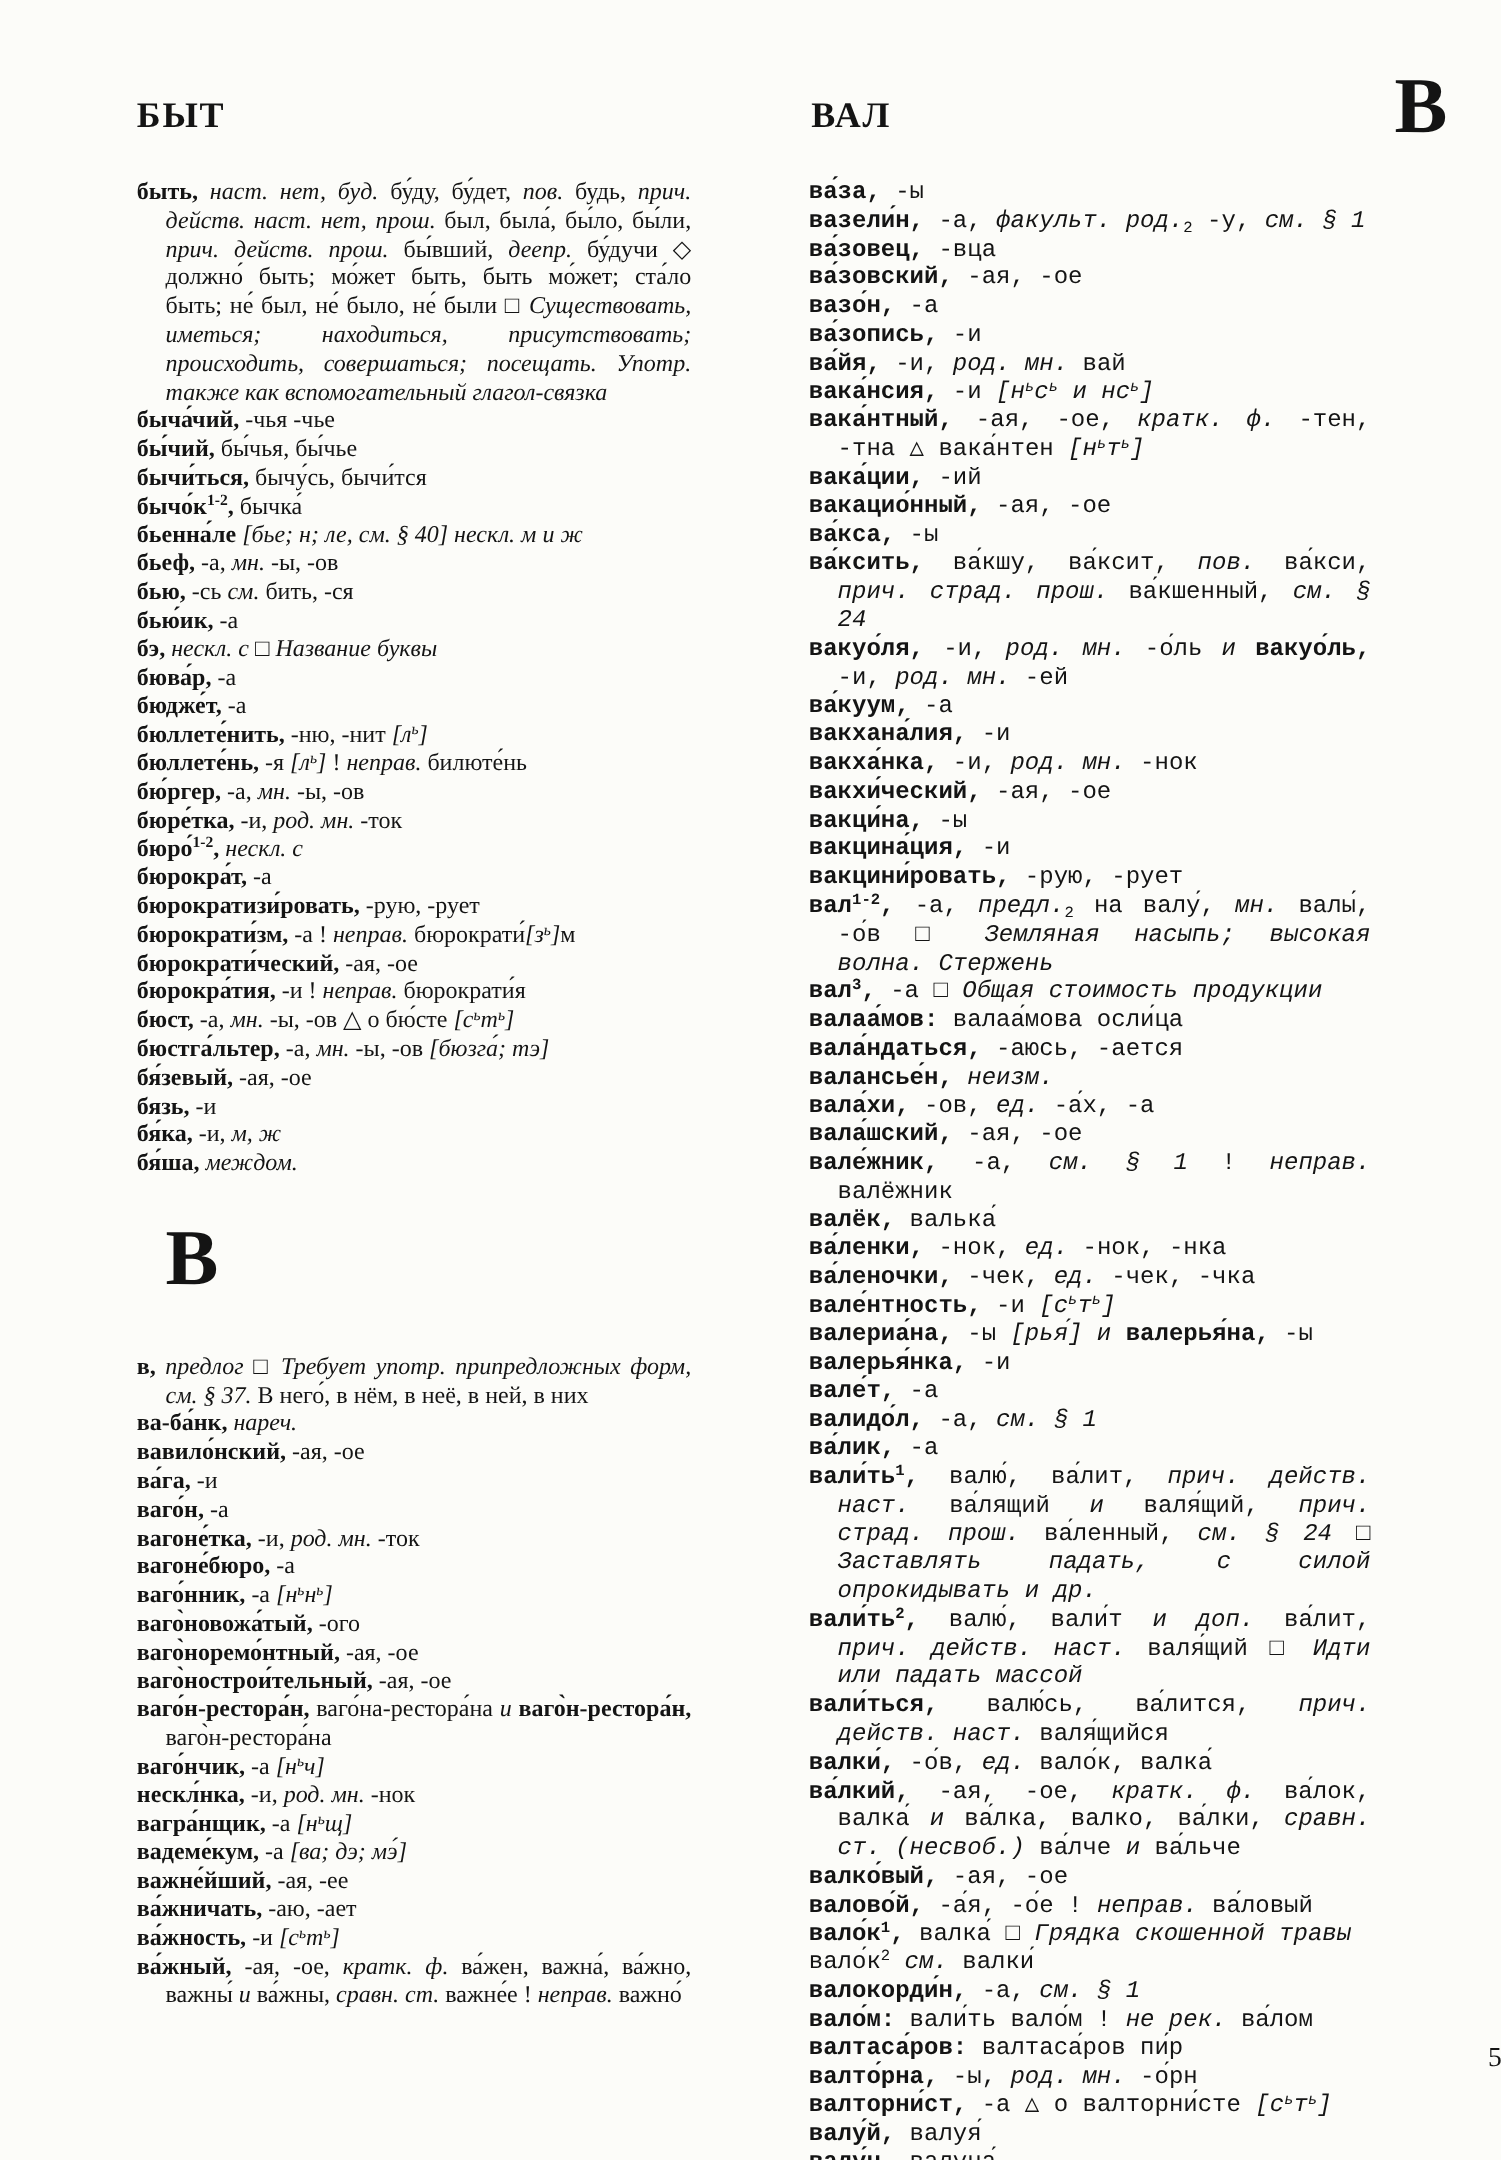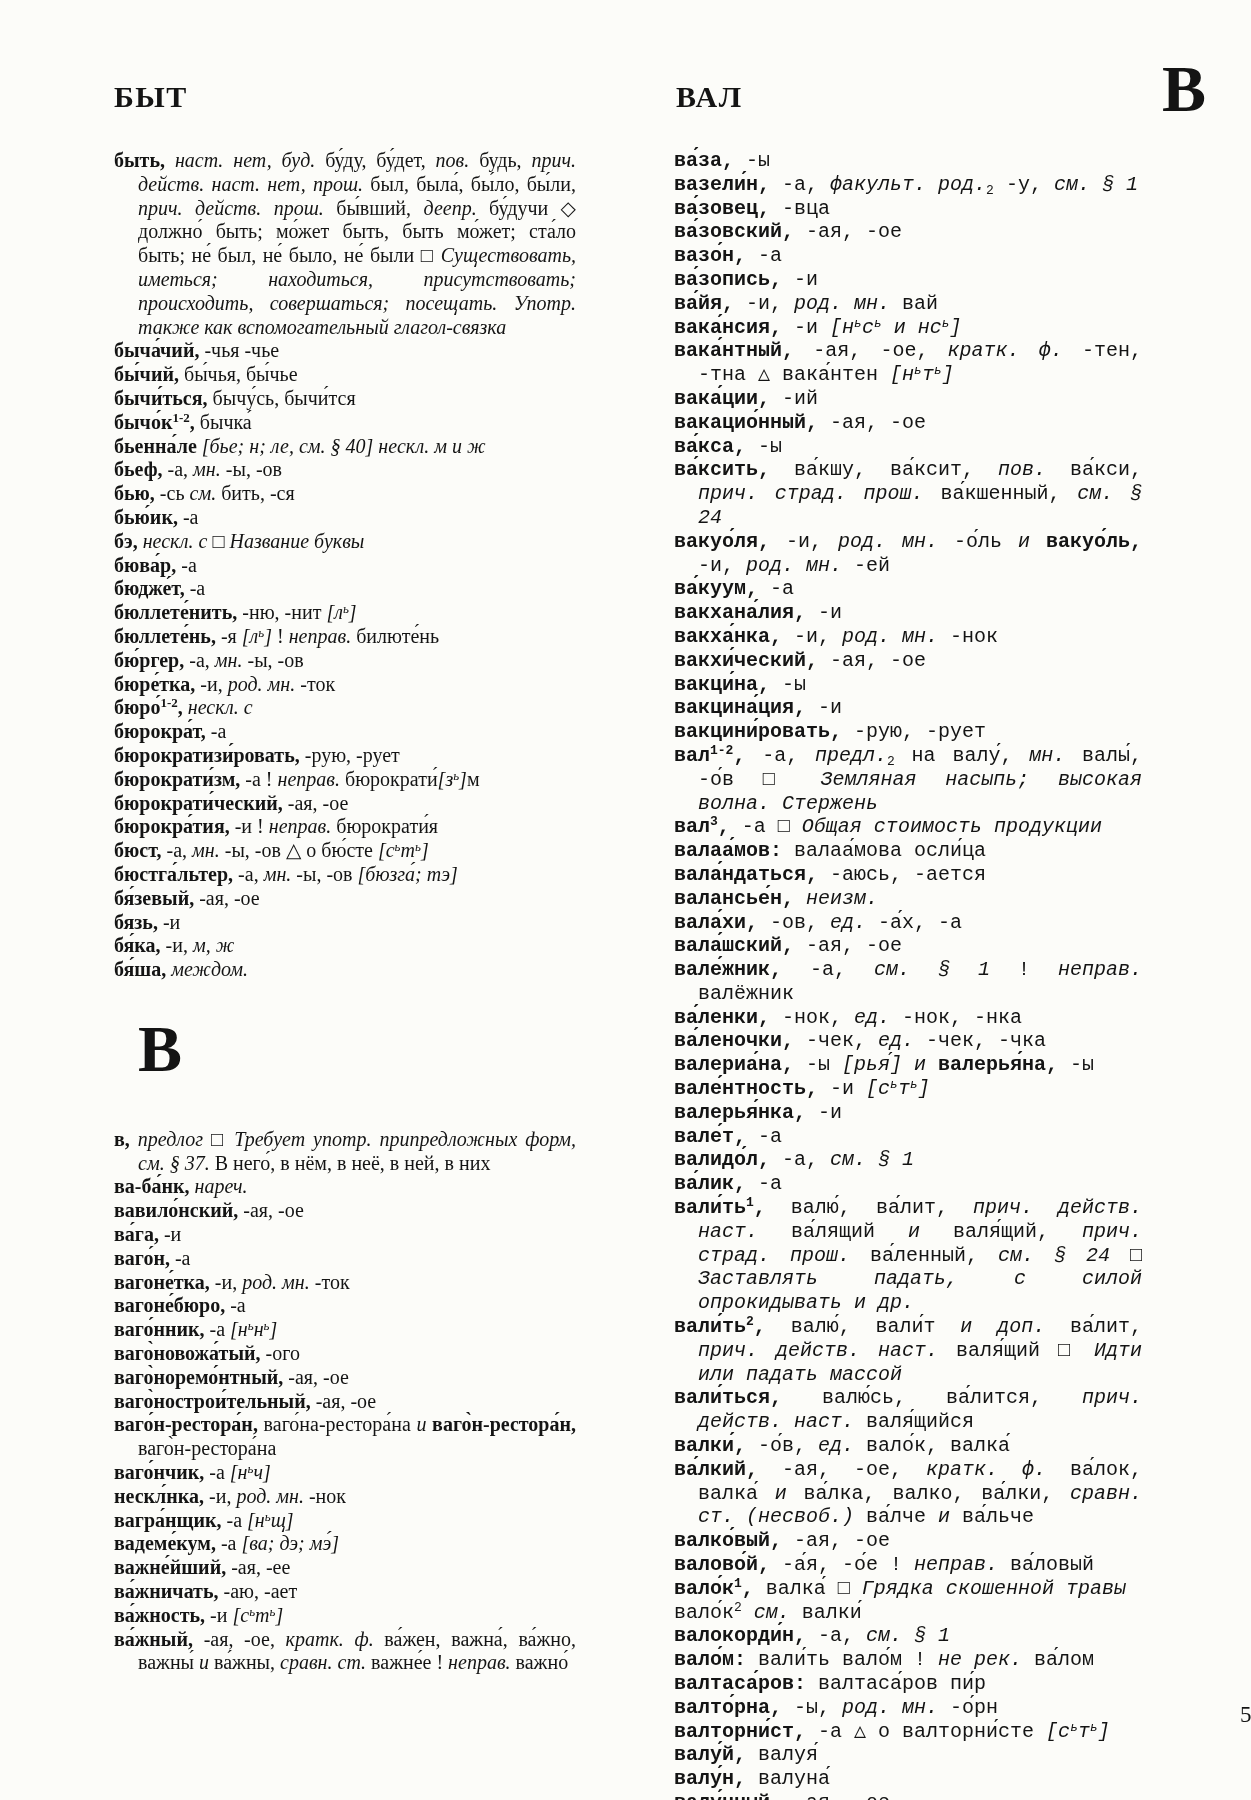--- a/index.html
+++ b/index.html
@@ -104,24 +104,25 @@
       <p class="entry"><span class="r-b">вакцина́ция, </span><span class="r-n">-и</span></p>
       <p class="entry"><span class="r-b">вакцини́ровать, </span><span class="r-n">-рую, -рует</span></p>
       <p class="entry"><span class="r-b">вал</span><span class="r-bs">1-2</span><span class="r-b">, </span><span class="r-n">-а, </span><span class="r-i">предл.</span><span class="r-sub">2</span><span class="r-n"> на валу́, </span><span class="r-i">мн. </span><span class="r-n">валы́, -о́в □ </span><span class="r-i">Земляная насыпь; высокая волна. Стержень</span></p>
       <p class="entry"><span class="r-b">вал</span><span class="r-bs">3</span><span class="r-b">, </span><span class="r-n">-а □ </span><span class="r-i">Общая стоимость продукции</span></p>
       <p class="entry"><span class="r-b">валаа́мов: </span><span class="r-n">валаа́мова осли́ца</span></p>
       <p class="entry"><span class="r-b">вала́ндаться, </span><span class="r-n">-аюсь, -ается</span></p>
       <p class="entry"><span class="r-b">валансье́н, </span><span class="r-i">неизм.</span></p>
       <p class="entry"><span class="r-b">вала́хи, </span><span class="r-n">-ов, </span><span class="r-i">ед. </span><span class="r-n">-а́х, -а</span></p>
       <p class="entry"><span class="r-b">вала́шский, </span><span class="r-n">-ая, -ое</span></p>
       <p class="entry"><span class="r-b">вале́жник, </span><span class="r-n">-а, </span><span class="r-i">см. § 1 </span><span class="r-n">! </span><span class="r-i">неправ. </span><span class="r-n">валёжник</span></p>
+      <p class="entry"><span class="r-b">валёк, </span><span class="r-n">валька́</span></p>
       <p class="entry"><span class="r-b">ва́ленки, </span><span class="r-n">-нок, </span><span class="r-i">ед. </span><span class="r-n">-нок, -нка</span></p>
       <p class="entry"><span class="r-b">ва́леночки, </span><span class="r-n">-чек, </span><span class="r-i">ед. </span><span class="r-n">-чек, -чка</span></p>
+      <p class="entry"><span class="r-b">вале́нтность, </span><span class="r-n">-и </span><span class="r-i">[с</span><span class="r-is">ь</span><span class="r-i">т</span><span class="r-is">ь</span><span class="r-i">]</span></p>
       <p class="entry"><span class="r-b">валериа́на, </span><span class="r-n">-ы </span><span class="r-i">[рья́] и </span><span class="r-b">валерья́на, </span><span class="r-n">-ы</span></p>
-      <p class="entry"><span class="r-b">вале́нтность, </span><span class="r-n">-и </span><span class="r-i">[с</span><span class="r-is">ь</span><span class="r-i">т</span><span class="r-is">ь</span><span class="r-i">]</span></p>
       <p class="entry"><span class="r-b">валерья́нка, </span><span class="r-n">-и</span></p>
       <p class="entry"><span class="r-b">вале́т, </span><span class="r-n">-а</span></p>
       <p class="entry"><span class="r-b">валидо́л, </span><span class="r-n">-а, </span><span class="r-i">см. § 1</span></p>
       <p class="entry"><span class="r-b">ва́лик, </span><span class="r-n">-а</span></p>
       <p class="entry"><span class="r-b">вали́ть</span><span class="r-bs">1</span><span class="r-b">, </span><span class="r-n">валю́, ва́лит, </span><span class="r-i">прич. действ. наст. </span><span class="r-n">ва́лящий </span><span class="r-i">и </span><span class="r-n">валя́щий, </span><span class="r-i">прич. страд. прош. </span><span class="r-n">ва́ленный, </span><span class="r-i">см. § 24 </span><span class="r-n">□ </span><span class="r-i">Заставлять падать, с силой опрокидывать и др.</span></p>
       <p class="entry"><span class="r-b">вали́ть</span><span class="r-bs">2</span><span class="r-b">, </span><span class="r-n">валю́, вали́т </span><span class="r-i">и доп. </span><span class="r-n">ва́лит, </span><span class="r-i">прич. действ. наст. </span><span class="r-n">валя́щий □ </span><span class="r-i">Идти или падать массой</span></p>
       <p class="entry"><span class="r-b">вали́ться, </span><span class="r-n">валю́сь, ва́лится, </span><span class="r-i">прич. действ. наст. </span><span class="r-n">валя́щийся</span></p>
       <p class="entry"><span class="r-b">валки́, </span><span class="r-n">-о́в, </span><span class="r-i">ед. </span><span class="r-n">вало́к, валка́</span></p>
       <p class="entry"><span class="r-b">ва́лкий, </span><span class="r-n">-ая, -ое, </span><span class="r-i">кратк. ф. </span><span class="r-n">ва́лок, валка́ </span><span class="r-i">и </span><span class="r-n">ва́лка, валко, ва́лки, </span><span class="r-i">сравн. ст. (несвоб.) </span><span class="r-n">ва́лче </span><span class="r-i">и </span><span class="r-n">ва́льче</span></p>
       <p class="entry"><span class="r-b">валко́вый, </span><span class="r-n">-ая, -ое</span></p>

